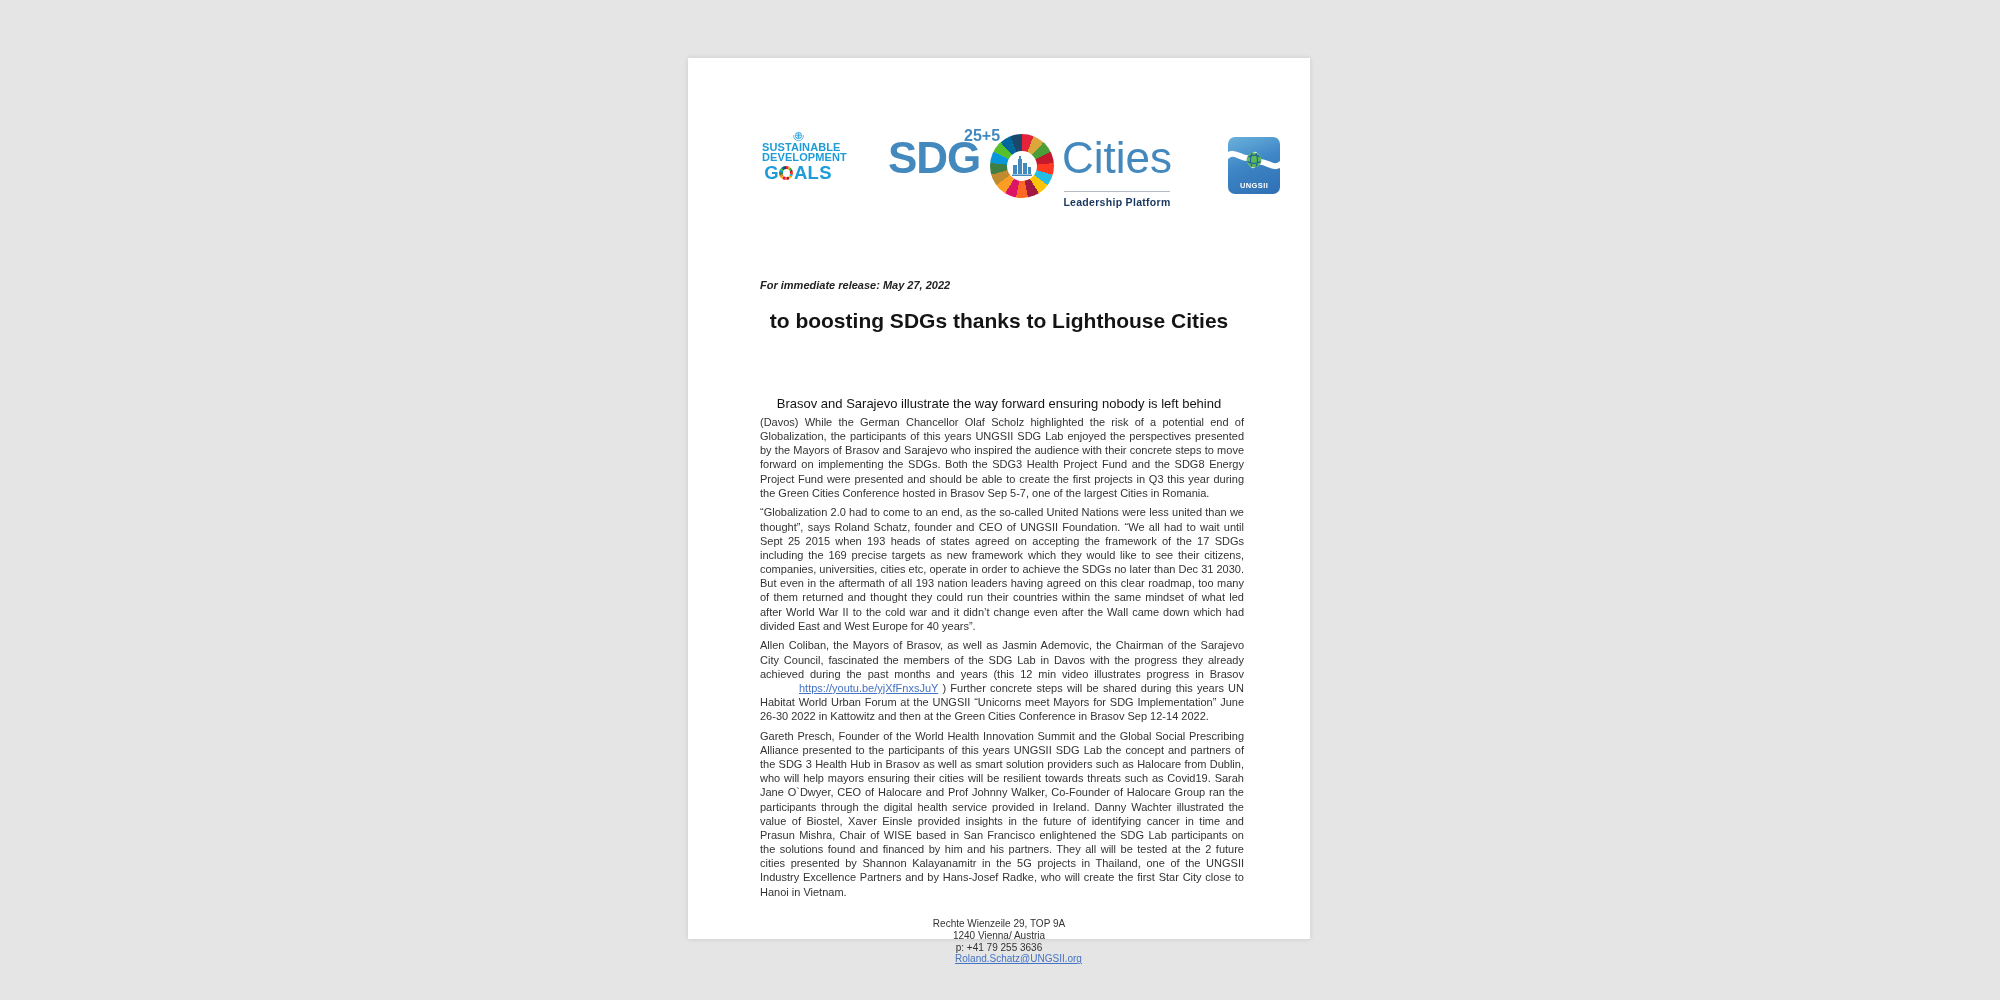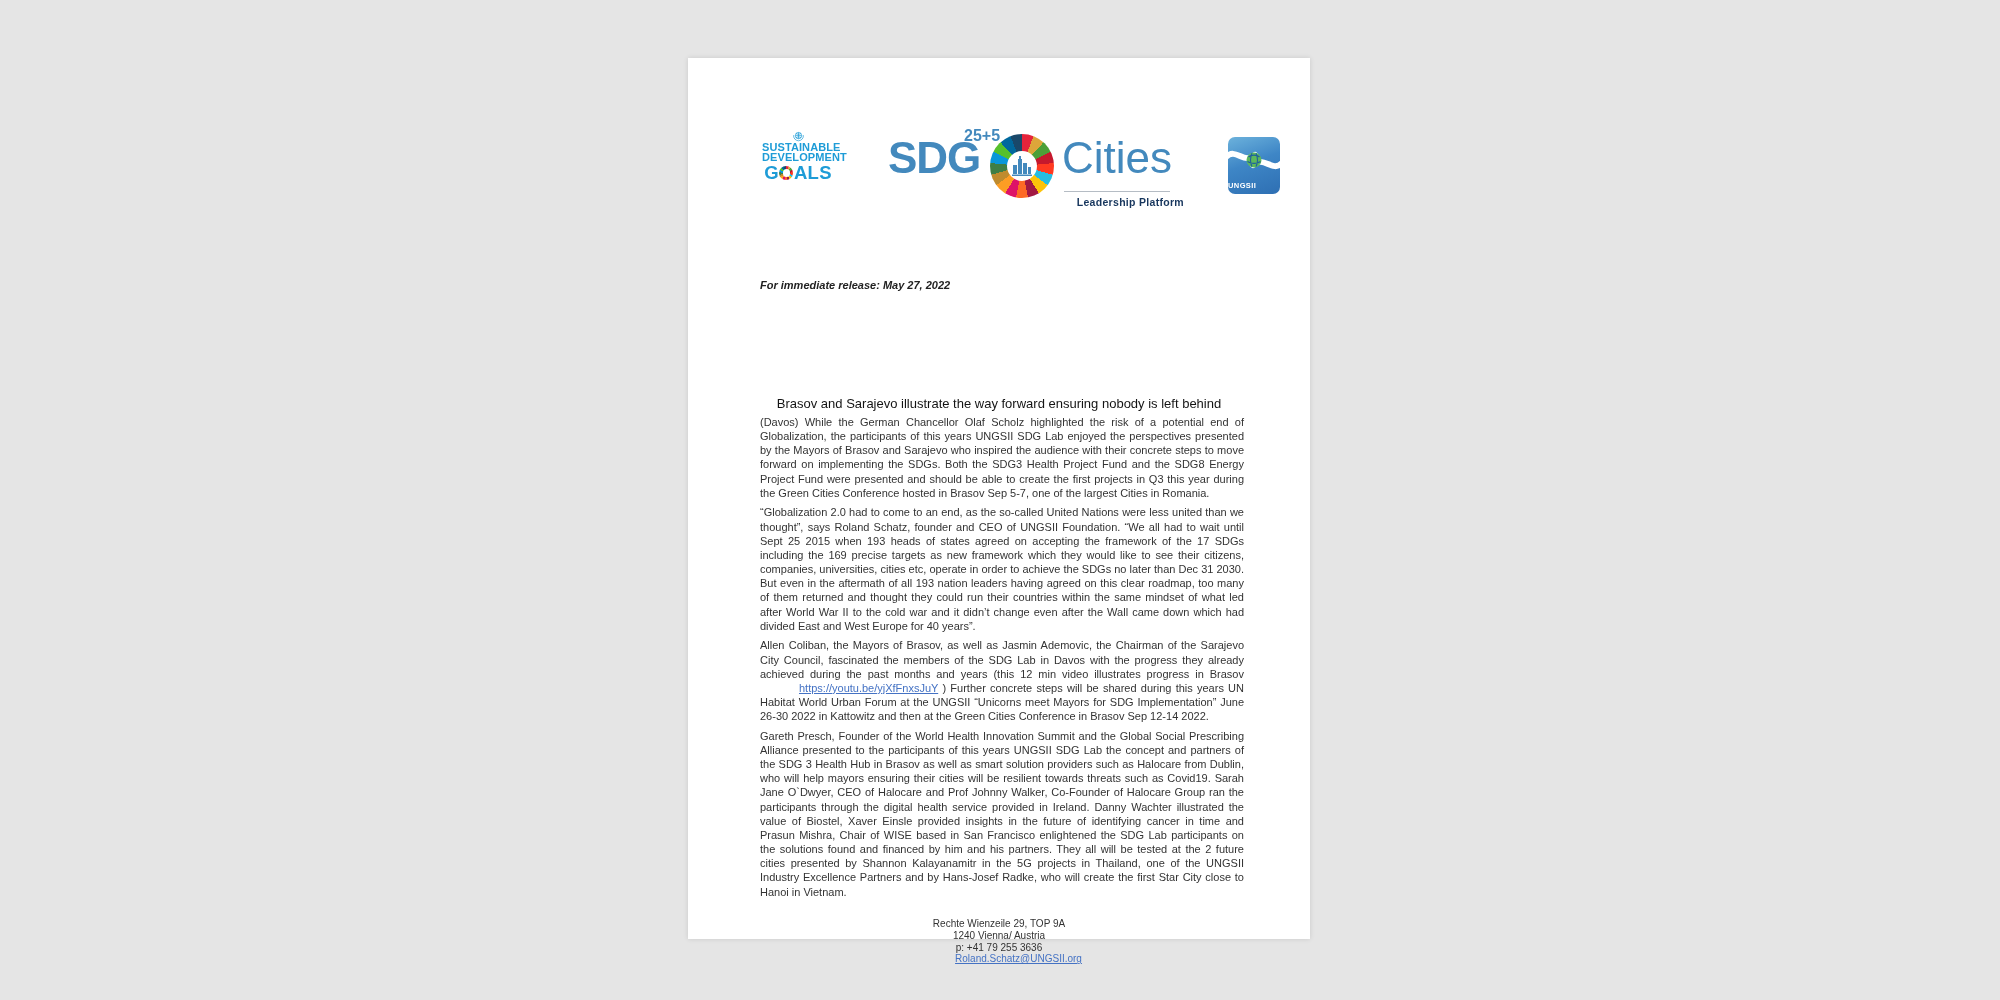--- a/index.html
+++ b/index.html
@@ -24,28 +24,28 @@
   .wheel::after{content:"";position:absolute;inset:24%;background:#fff;border-radius:50%;}
   .wheel-o{width:14px;height:14px;margin:0 .5px;}
   .cities-logo{position:absolute;left:196px;top:70px;width:300px;height:90px;color:#4389bd;}
   .cities-logo .sdg-word{position:absolute;left:4px;top:8px;font-size:44px;font-weight:700;line-height:44px;letter-spacing:-1px;}
   .cities-logo .plus25{position:absolute;left:80px;top:-1px;font-size:16px;font-weight:700;}
   .big-wheel{position:absolute;left:106px;top:6px;width:64px;height:64px;}
   .big-wheel::after{inset:26%;}
   .big-wheel svg{position:absolute;left:50%;top:50%;transform:translate(-50%,-50%);z-index:2;}
   .cities-logo .cities-word{position:absolute;left:178px;top:8px;font-size:44px;font-weight:400;line-height:44px;letter-spacing:0;}
   .cities-logo .tag-rule{position:absolute;left:180px;top:63px;width:106px;height:1px;background:#b5bcc4;}
-  .cities-logo .tagline{position:absolute;left:166px;top:68px;width:134px;text-align:right;font-size:10.5px;font-weight:700;color:#17365d;letter-spacing:.3px;}
+  .cities-logo .tagline{position:absolute;left:166px;top:68px;width:134px;text-align:center;font-size:10.5px;font-weight:700;color:#17365d;letter-spacing:.3px;}
   .ungsii-logo{
     position:absolute;left:540px;top:79px;width:52px;height:57px;border-radius:7px;
     background:linear-gradient(160deg,#6cb2dc 0%,#3e86c6 45%,#2e6fb3 100%);
     overflow:hidden;
   }
   .ungsii-logo .mark{position:absolute;left:0;top:0;}
-  .ungsii-logo .label{position:absolute;left:0;right:0;bottom:4px;color:#ffffff;font-size:7.5px;font-weight:700;letter-spacing:.4px;}
+  .ungsii-logo .label{position:absolute;left:0;right:0;bottom:4px;text-align:center;color:#ffffff;font-size:7.5px;font-weight:700;letter-spacing:.4px;}
   
   .release-line{position:absolute;left:72px;top:221px;font-size:11px;font-weight:700;font-style:italic;color:#222;}
   .doc-title{position:absolute;left:30px;right:30px;top:243px;text-align:center;font-size:21px;font-weight:700;color:#141414;line-height:40px;}
   .doc-subtitle{position:absolute;left:30px;right:30px;top:330px;text-align:center;font-size:13px;font-weight:400;color:#141414;margin-top:8px;}
   .body-text{position:absolute;left:72px;top:357px;width:484px;color:#333333;}
   .body-text p{margin:0 0 5.5px 0;font-size:11px;line-height:14.15px;text-align:justify;}
   a.doc-link{color:#4472c4;text-decoration:underline;cursor:pointer;margin-left:39px;}
   .doc-footer{position:absolute;left:0;right:0;top:860px;text-align:center;font-size:10px;line-height:11.8px;color:#333;}
 </style>
 </head>
@@ -98,20 +98,21 @@
       <path d="M54 26 C44 36, 36 18, 25 28" stroke="#ffffff" stroke-width="6" fill="none" stroke-linecap="round"></path>
       <circle cx="26" cy="23" r="7.5" fill="#5cb85c"></circle>
       <path d="M20.5 20 C23 17.5, 29 17.5, 31.5 20 M19.5 24.5 C23 27, 29 27, 32.5 24.5 M24 16.2 C22 20, 22 26, 24 29.6 M28 16.2 C30 20, 30 26, 28 29.6" stroke="#1f5f9e" stroke-width="1.1" fill="none"></path>
     </svg>
     <div class="label">UNGSII</div>
   </div>
 
   <div class="release-line">For immediate release: May 27, 2022</div>
 
   <div class="doc-title">
+    <div>to boosting SDGs thanks to Lighthouse Cities</div>
   </div>
 
   <div class="doc-subtitle">Brasov and Sarajevo illustrate the way forward ensuring nobody is left behind</div>
 
   <div class="body-text">
     <p>(Davos) While the German Chancellor Olaf Scholz highlighted the risk of a potential end of Globalization, the participants of this years UNGSII SDG Lab enjoyed the perspectives presented by the Mayors of Brasov and Sarajevo who inspired the audience with their concrete steps to move forward on implementing the SDGs. Both the SDG3 Health Project Fund and the SDG8 Energy Project Fund were presented and should be able to create the first projects in Q3 this year during the Green Cities Conference hosted in Brasov Sep 5-7, one of the largest Cities in Romania.</p>
     <p>“Globalization 2.0 had to come to an end, as the so-called United Nations were less united than we thought”, says Roland Schatz, founder and CEO of UNGSII Foundation. “We all had to wait until Sept 25 2015 when 193 heads of states agreed on accepting the framework of the 17 SDGs including the 169 precise targets as new framework which they would like to see their citizens, companies, universities, cities etc, operate in order to achieve the SDGs no later than Dec 31 2030. But even in the aftermath of all 193 nation leaders having agreed on this clear roadmap, too many of them returned and thought they could run their countries within the same mindset of what led after World War II to the cold war and it didn’t change even after the Wall came down which had divided East and West Europe for 40 years”.</p>
     <p><span>Allen Coliban, the Mayors of Brasov, as well as Jasmin Ademovic, the Chairman of the Sarajevo City Council, fascinated the members of the SDG Lab in Davos with the progress they already achieved during the past months and years (this 12 min video illustrates progress in Brasov </span><a class="doc-link">https://youtu.be/yjXfFnxsJuY</a><span> ) Further concrete steps will be shared during this years UN Habitat World Urban Forum at the UNGSII “Unicorns meet Mayors for SDG Implementation” June 26-30 2022 in Kattowitz and then at the Green Cities Conference in Brasov Sep 12-14 2022.</span></p>
     <p>Gareth Presch, Founder of the World Health Innovation Summit and the Global Social Prescribing Alliance presented to the participants of this years UNGSII SDG Lab the concept and partners of the SDG 3 Health Hub in Brasov as well as smart solution providers such as Halocare from Dublin, who will help mayors ensuring their cities will be resilient towards threats such as Covid19. Sarah Jane O`Dwyer, CEO of Halocare and Prof Johnny Walker, Co-Founder of Halocare Group ran the participants through the digital health service provided in Ireland. Danny Wachter illustrated the value of Biostel, Xaver Einsle provided insights in the future of identifying cancer in time and Prasun Mishra, Chair of WISE based in San Francisco enlightened the SDG Lab participants on the solutions found and financed by him and his partners. They all will be tested at the 2 future cities presented by Shannon Kalayanamitr in the 5G projects in Thailand, one of the UNGSII Industry Excellence Partners and by Hans-Josef Radke, who will create the first Star City close to Hanoi in Vietnam.</p>
   </div>

